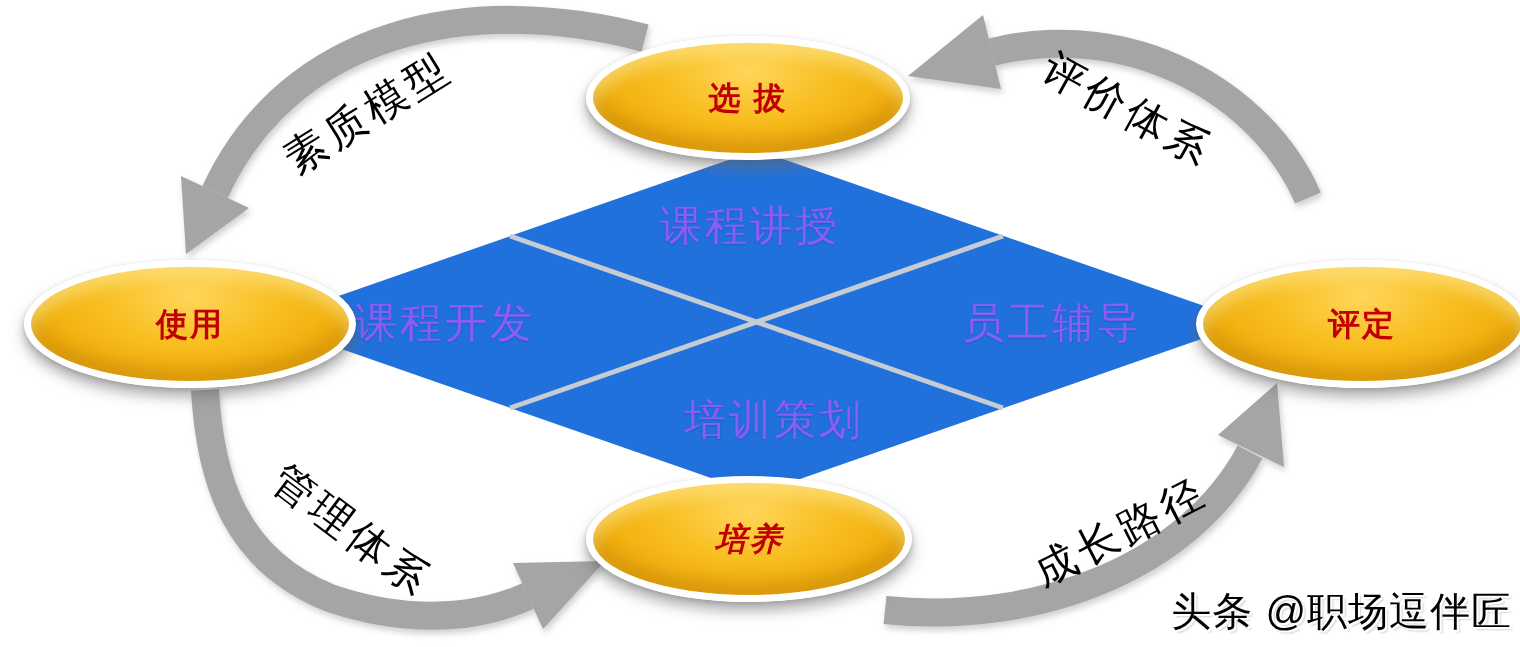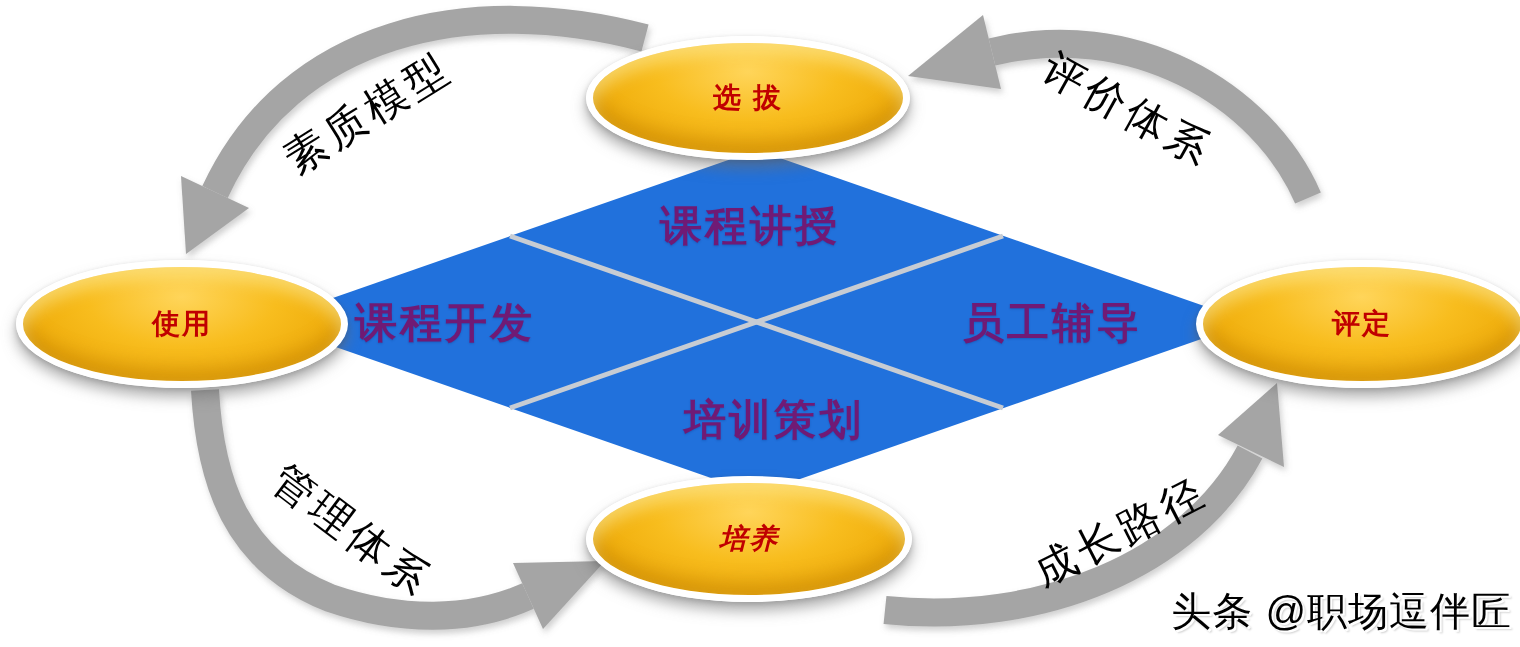--- a/index.html
+++ b/index.html
@@ -16,27 +16,27 @@
     background:radial-gradient(ellipse at 50% 26%, #FFD55A 0%, #F8BD1E 42%, #EFAD0C 72%, #DE9E03 100%);
     box-shadow:
       0 9px 14px rgba(110,110,110,.55),
       0 2px 5px rgba(0,0,0,.18),
       inset 0 10px 16px rgba(255,242,170,.55),
       inset 0 -12px 18px rgba(170,105,0,.35);
     display:flex; align-items:center; justify-content:center;
     z-index:3;
   }
   .node-label{
-    color:#C00000; font-size:28px; font-weight:bold; letter-spacing:2px;
+    color:#C00000; font-size:32px; font-weight:bold; letter-spacing:2px;
     line-height:1; white-space:nowrap;
   }
   
   .diamond-label{
     position:absolute; transform:translate(-50%,-50%);
-    color:#701a75; font-size:42px; font-weight:bold; letter-spacing:3px;
+    color:#8b5cf6; font-size:42px; font-weight:normal; letter-spacing:3px;
     white-space:nowrap; z-index:2;
     text-shadow:0 1px 2px rgba(0,40,110,.25);
   }
   
   .arc-label{
     position:absolute; transform-origin:center;
     color:#000000; font-size:42px; letter-spacing:5px; white-space:nowrap;
     font-family:"DejaVu Serif", serif; z-index:2;
   }
   .arc-label.tl{left:368px; top:113px; transform:translate(-50%,-50%) rotate(-32deg);}
@@ -44,21 +44,21 @@
   .arc-label.bl{left:352px; top:531px; transform:translate(-50%,-50%) rotate(37deg);}
   .arc-label.br{left:1121px; top:532px; transform:translate(-50%,-50%) rotate(-27deg);}
   
   .watermark{
     position:absolute; right:8px; bottom:8px; z-index:4;
     color:#000000; font-size:40px; font-weight:normal; letter-spacing:1px;
     text-shadow:2px 2px 0 #ffffff, 3px 3px 2px rgba(0,0,0,.18);
     white-space:nowrap;
   }
   .node.top{left:586px; top:36px; width:324px; height:124px;}
-  .node.left{left:16px; top:260px; width:332px; height:128px;align-items:center;}
+  .node.left{left:24px; top:260px; width:332px; height:128px;align-items:center;}
   .node.right{left:1196px; top:260px; width:332px; height:128px;}
   .node.bottom{left:586px; top:476px; width:326px; height:126px;font-style:italic;}
   .dl-top{left:750px; top:226px;}
   .dl-left{left:445px; top:323px;text-align:center;}
   .dl-right{left:1052px; top:323px;}
   .dl-bottom{left:750px; top:420px;margin-left:24px;}
 </style>
 </head>
 <body>
 

